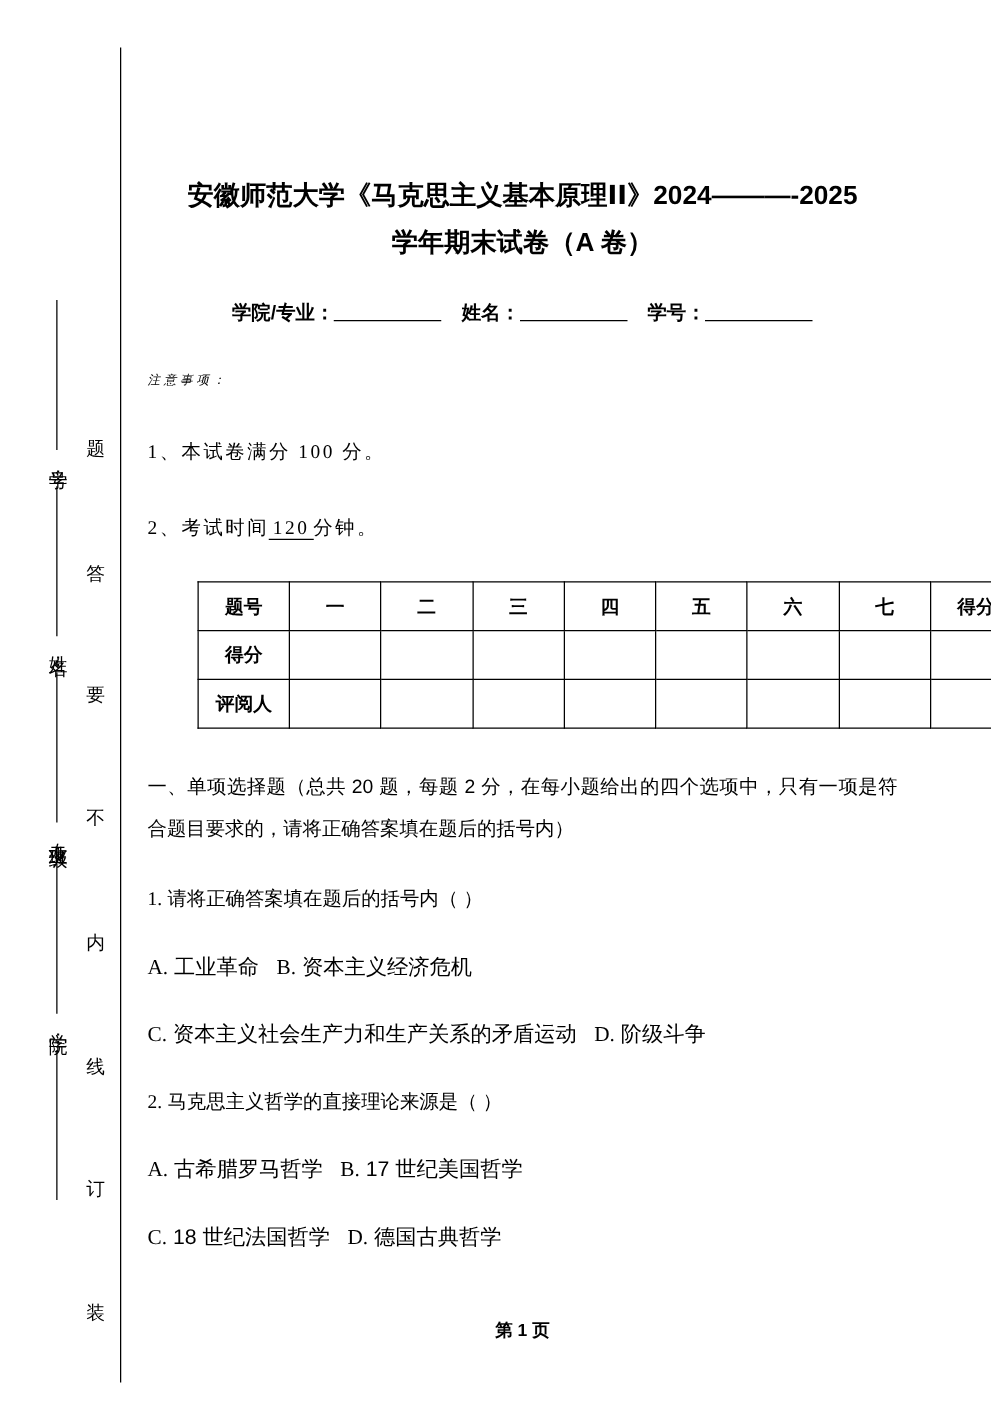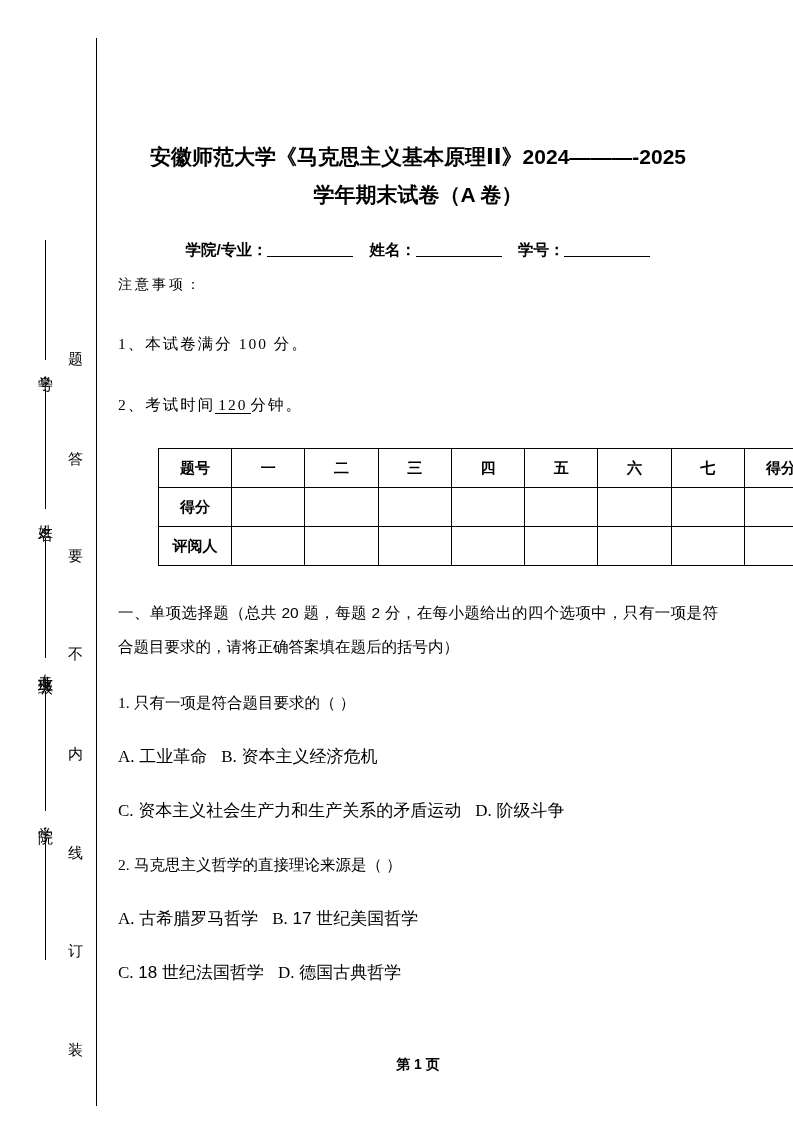--- a/index.html
+++ b/index.html
@@ -112,24 +112,25 @@
   .id-line .blank {
     display: inline-block;
     border-bottom: 1.6px solid #000;
     width: 86px;
     height: 15px;
     vertical-align: -2px;
   }
   .id-line .gap { display: inline-block; width: 16px; }
 
   .notice-head {
-    margin-top: 15px;
-    font-family: "Liberation Serif", "DejaVu Serif", serif;
-    font-size: 14px;
+    margin-top: 36px;
+    font-family: "Liberation Serif", "DejaVu Serif", serif;
+    font-size: 10px;
     letter-spacing: 3px;
+    font-style: italic;
   }
   .notice-item {
     margin-top: 40px;
     font-family: "Liberation Serif", "DejaVu Serif", serif;
     font-size: 15.5px;
     letter-spacing: 2px;
   }
   .notice-item .ul {
     border-bottom: 1.4px solid #000;
     padding: 0 3px;
@@ -281,21 +282,21 @@
         <td class="cell"></td>
         <td class="cell"></td>
       </tr>
     </tbody>
       </table>
 
     <div class="section-head">一、单项选择题（总共 20 题，每题 2 分，在每小题给出的四个选项中，只有一项是符合题目要求的，请将正确答案填在题后的括号内）</div>
 
     <div class="q">
       <span class="num">1.</span>
-      <span>只有一项是符合题目要求的（   ）</span>
+      <span>请将正确答案填在题后的括号内（   ）</span>
     </div>
 
     <div class="opt">
       <span class="lt">A.</span>
       <span>工业革命</span><span class="sp"></span><span class="lt">B.</span>
       <span>资本主义经济危机</span>
     </div>
 
     <div class="opt">
       <span class="lt">C.</span>

